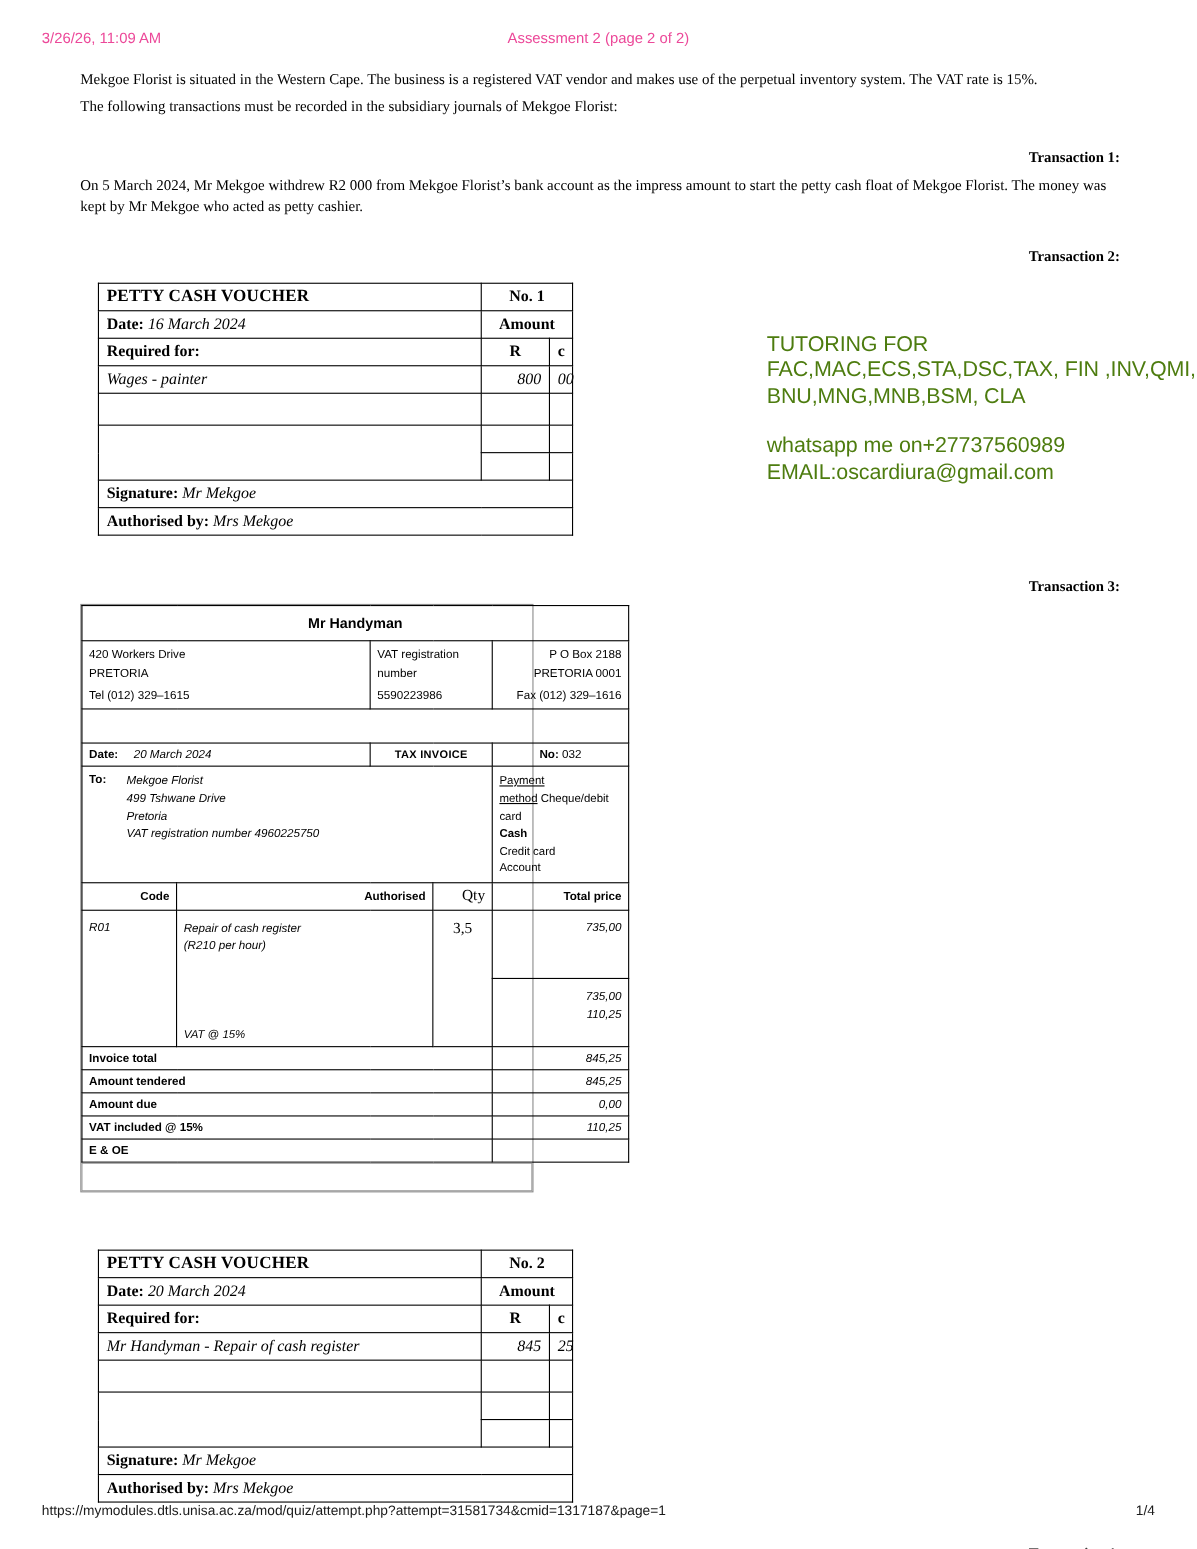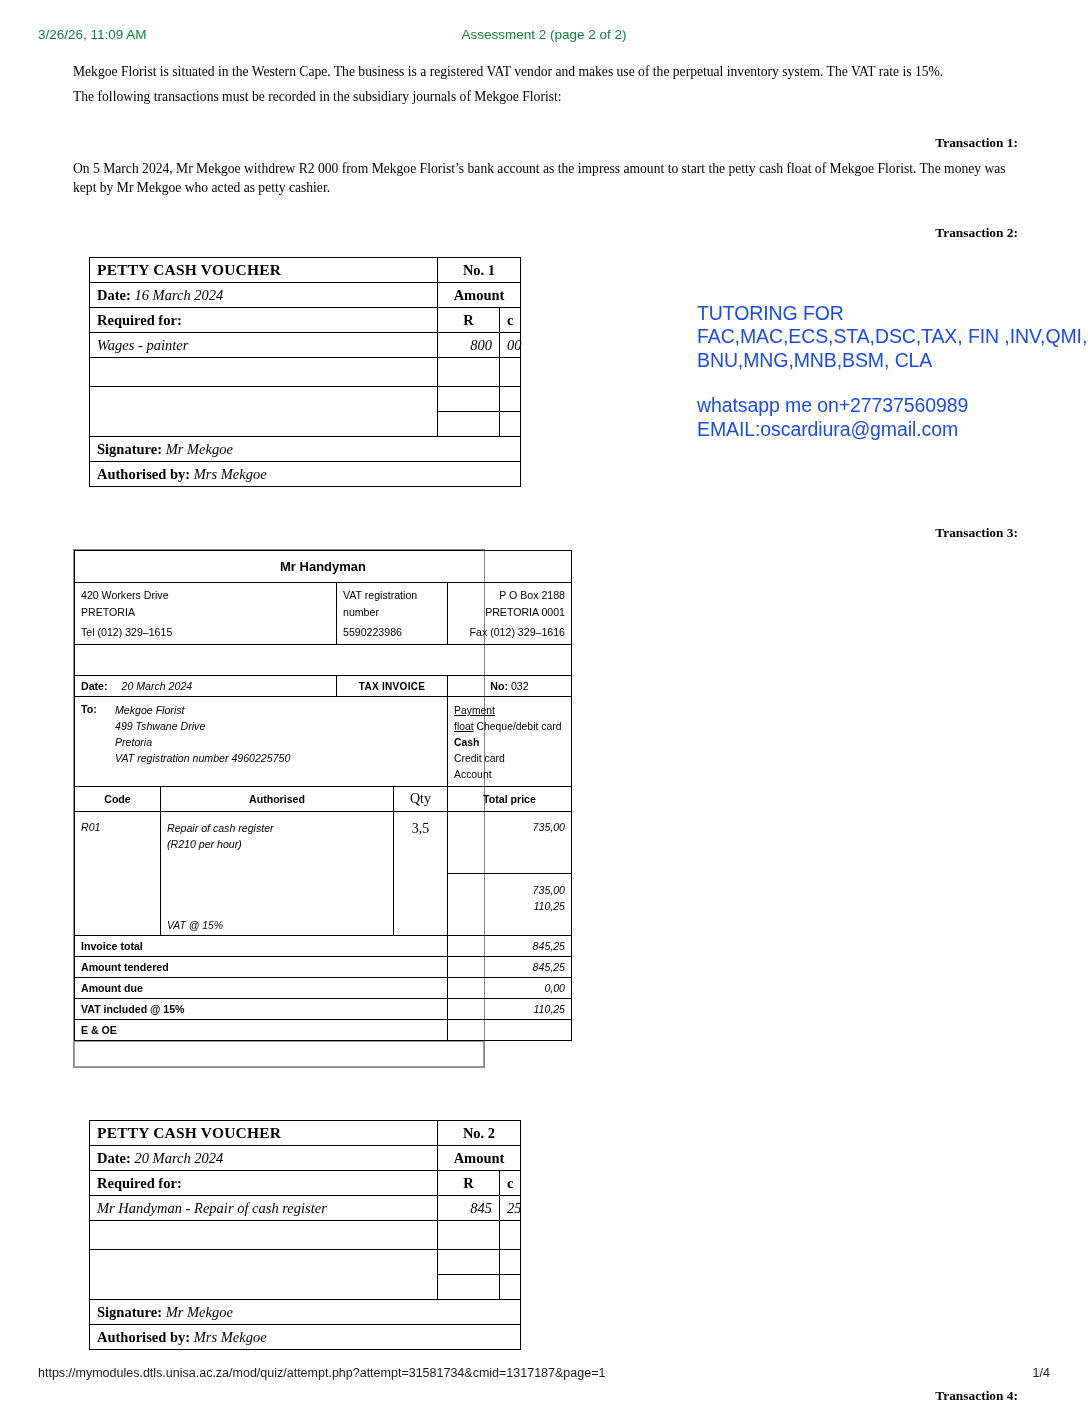--- a/index.html
+++ b/index.html
@@ -18,21 +18,21 @@
 
   
   .page-header {
     position: absolute;
     top: 27px;
     left: 38px;
     right: 38px;
     height: 18px;
     font-family: "Liberation Sans", sans-serif;
     font-size: 13.5px;
-    color: #15803d;
+    color: #ec4899;
   }
   .page-header .ph-left { position: absolute; left: 0; top: 0; }
   .page-header .ph-center {
     position: absolute; left: 0; right: 0; top: 0; text-align: center;
   }
 
   .page-footer {
     position: absolute;
     bottom: 24px;
     left: 38px;
@@ -123,40 +123,40 @@
   .inv-date-lbl { font-weight: bold; }
   .inv-date-val { font-style: italic; padding-left: 14px; }
   .inv-tax { text-align: center; font-weight: bold; font-size: 10px; letter-spacing: .3px; }
   .inv-no { text-align: center; }
   .inv-no b { font-weight: bold; }
   .inv-to-lbl { font-weight: bold; }
   .inv-to-body { font-style: italic; line-height: 1.5; padding-left: 34px; }
   .pay-block { line-height: 1.52; font-size: 10.4px; }
   .pay-block .u { text-decoration: underline; }
   .pay-block .bold { font-weight: bold; }
-  .inv-colhead { text-align: center; font-weight: bold; vertical-align: middle !important; }
+  .inv-colhead { text-align: right; font-weight: bold; vertical-align: middle !important; }
   .inv-colhead.qty { font-family: "Liberation Serif", serif; font-size: 14px; font-weight: normal; }
   .inv-item-code { font-style: italic; padding-top: 9px !important; }
   .inv-item-desc { font-style: italic; padding-top: 9px !important; line-height: 1.5; position: relative; }
   .inv-vat-inline { position: absolute; left: 6px; bottom: 2px; font-style: italic; font-size: 10.4px; }
   .inv-qty { text-align: center; font-family: "Liberation Serif", serif; font-size: 14px; padding-top: 9px !important; }
   .inv-price-top { text-align: right; font-style: italic; padding-top: 9px !important; }
   .inv-price-sub { text-align: right; font-style: italic; line-height: 1.5; padding-top: 9px !important; }
   .inv-tot-lbl { font-weight: bold; }
   .inv-tot-val { text-align: right; font-style: italic; }
   .inv-tail { height: 24px; border: 1.2px solid #9a9a9a !important; }
 
   
   .advert {
     position: absolute;
     left: 697px;
     top: 302px;
     width: 380px;
     font-family: "Liberation Sans", sans-serif;
-    color: #1d4ed8;
+    color: #4d7c0f;
     font-size: 19.5px;
     line-height: 1.2;
     letter-spacing: -0.1px;
   }
   .advert .blk2 { margin-top: 22px; }
   .advert div { white-space: nowrap; }
 </style>
 </head>
 <body>
 
@@ -291,21 +291,21 @@
             <span class="inv-to-lbl" style="position:absolute;left:6px;top:6px">To:</span>
             <div class="inv-to-body">
               <div>Mekgoe Florist</div>
               <div>499 Tshwane Drive</div>
               <div>Pretoria</div>
               <div>VAT registration number 4960225750</div>
             </div>
           </td>
           <td class="pay-block" style="padding-top:6px">
             <div><span class="u">Payment</span></div>
-            <div><span class="u">float</span> <span>Cheque/debit card</span></div>
+            <div><span class="u">method</span> <span>Cheque/debit card</span></div>
             <div class="bold">Cash</div>
             <div>Credit card</div>
             <div>Account</div>
           </td>
         </tr>
 
         <tr>
           <td class="inv-colhead">Code</td>
           <td colspan="2" class="inv-colhead">Authorised</td>
           <td class="inv-colhead qty">Qty</td>

